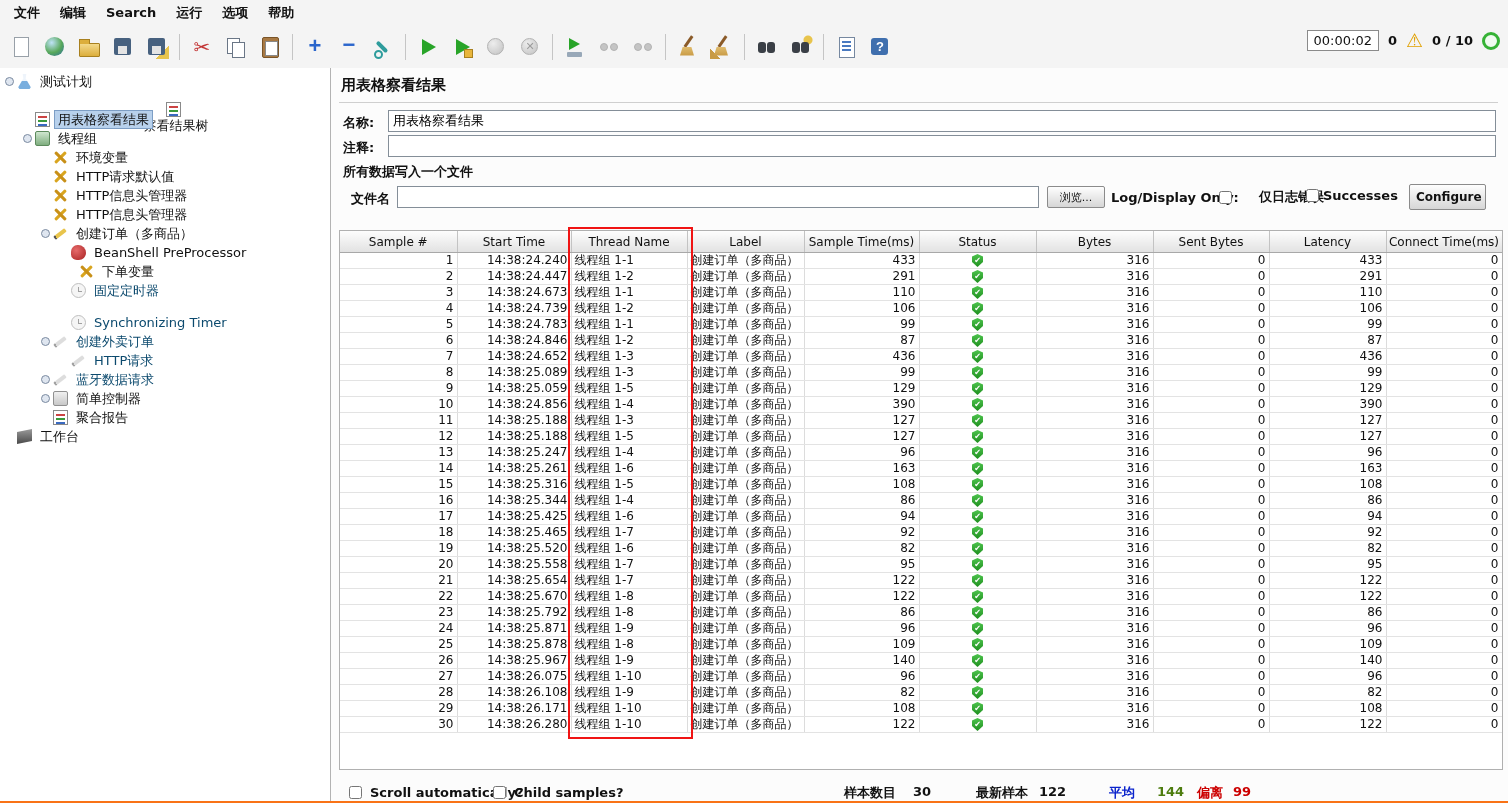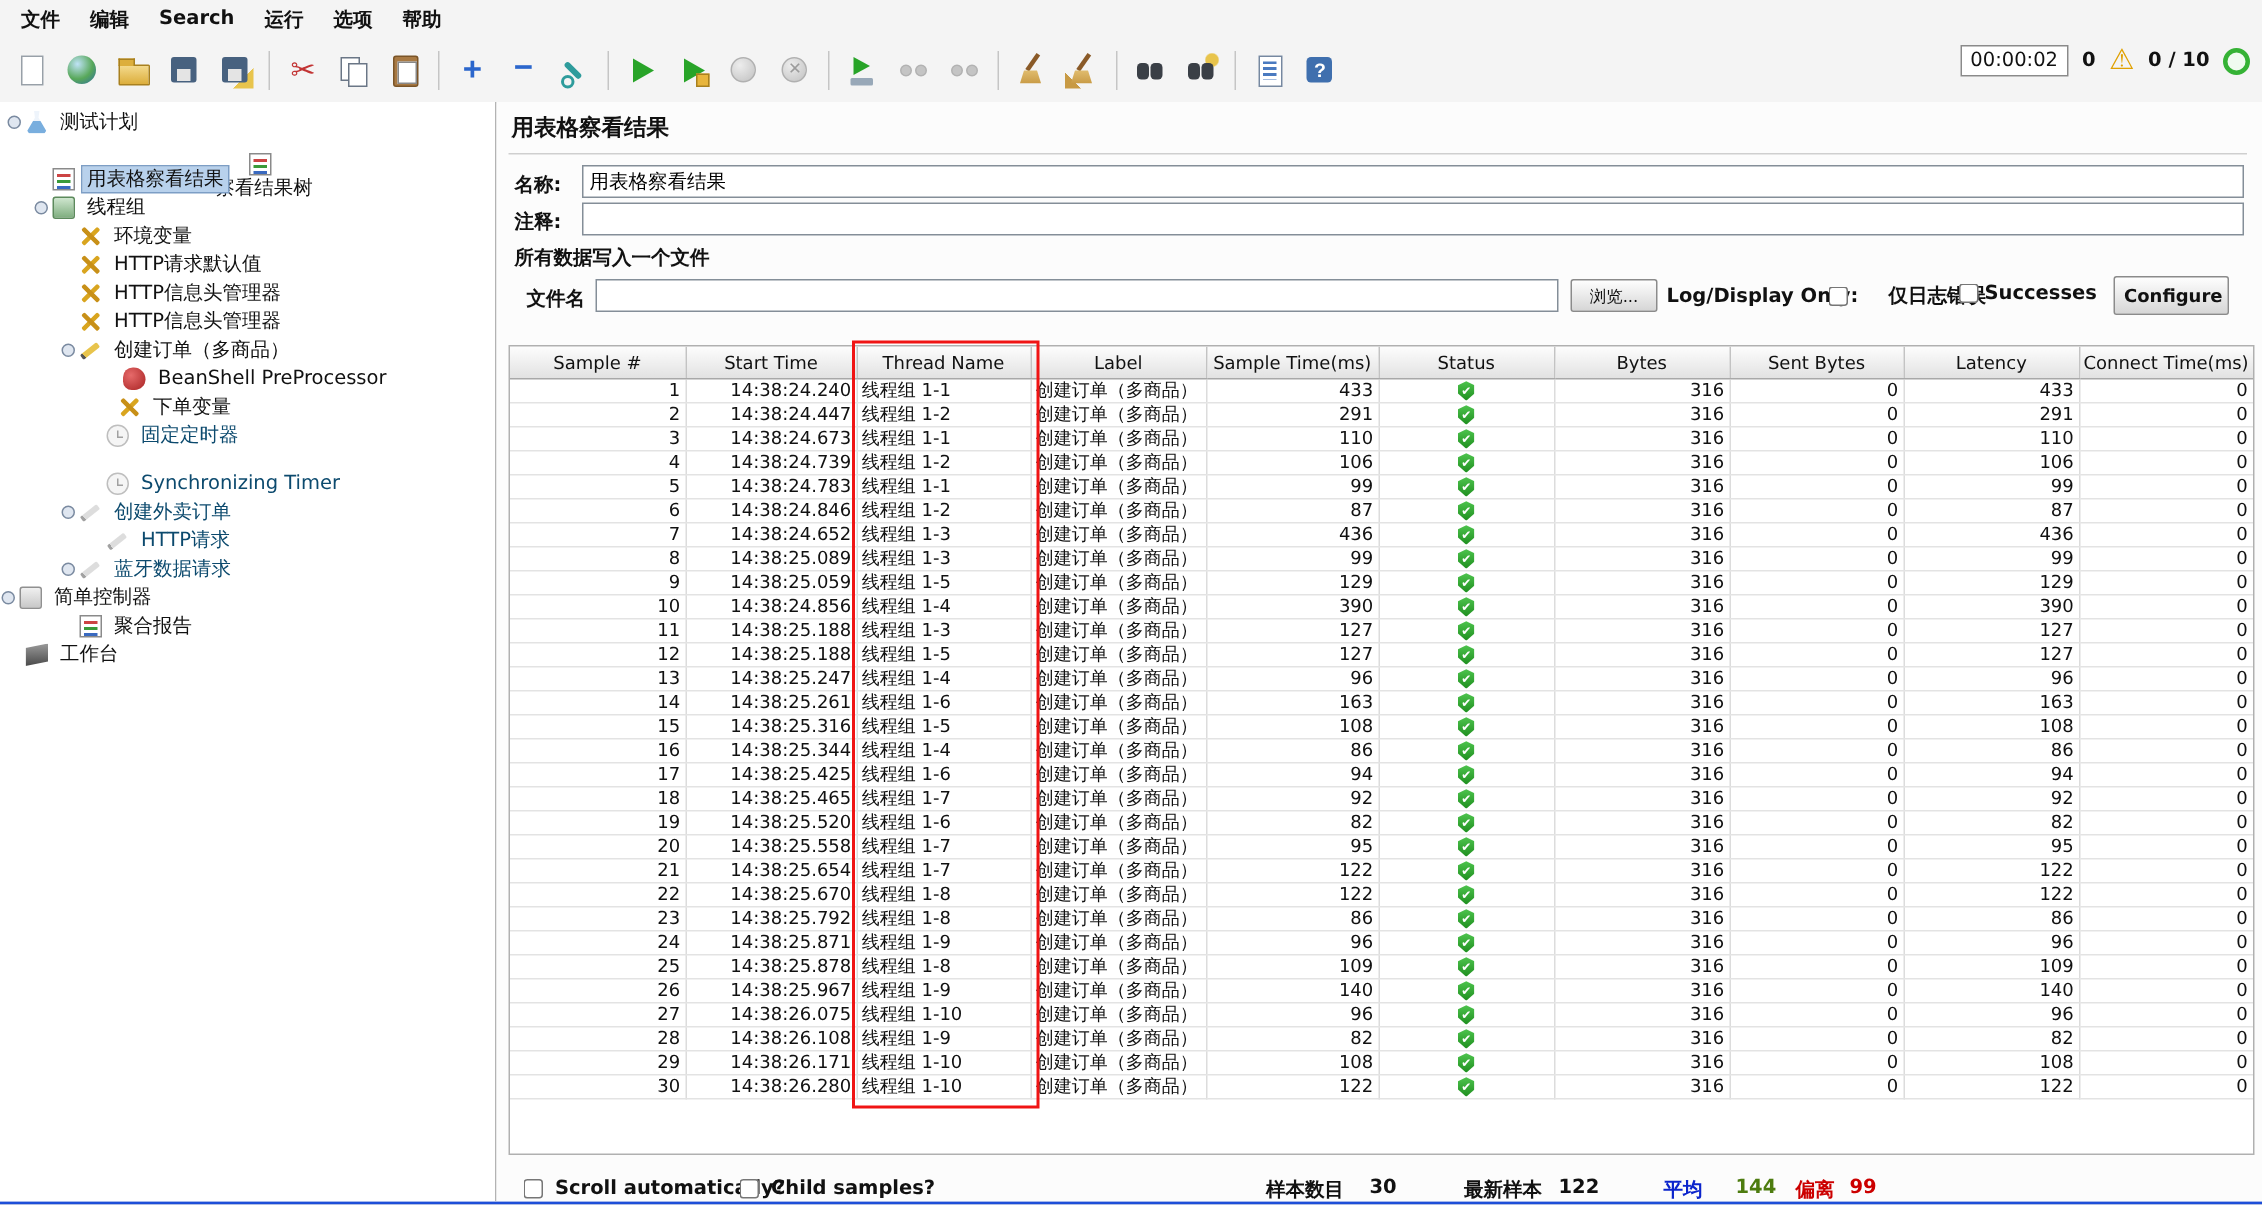--- a/index.html
+++ b/index.html
@@ -1,18 +1,18 @@
 <!DOCTYPE html>
 <html><head>
 <meta charset="utf-8">
 <style>
   html,body{margin:0;padding:0;background:#d8d8d8;}
   #app{position:relative;width:1508px;height:803px;background:#f4f4f4;
        font-family:"DejaVu Sans","Liberation Sans",sans-serif;overflow:hidden;
-       border-bottom:2px solid #1d4ed8;box-sizing:border-box;color:#111;}
+       border-bottom:2px solid #f97316;box-sizing:border-box;color:#111;}
 
   
   #menubar{position:absolute;left:0;top:0;right:0;height:25px;display:flex;align-items:center;padding-left:4px;background:#f4f4f4;}
   .menu-item{font-size:13px;font-weight:bold;padding:3px 10px;cursor:default;}
 
   
   #toolbar{position:absolute;left:0;top:25px;right:0;height:43px;display:flex;align-items:center;padding-left:4px;background:#f4f4f4;border-bottom:1px solid #c9c9c9;}
   .tb-btn{width:32px;height:32px;margin:0 1px;background:transparent;border:1px solid transparent;border-radius:3px;display:flex;align-items:center;justify-content:center;padding:0;}
   .tb-sep{width:1px;height:26px;background:#c5c5c5;margin:0 5px;flex:none;}
   .tbi{width:24px;height:24px;position:relative;display:block;}
@@ -268,21 +268,21 @@
       <div class="tree-row" style="padding-left: 40px;">
         <span class="t-handle t-empty"></span>
         <span class="ti ic-wrench-icon"></span>
         <span class="t-label">HTTP信息头管理器</span>
       </div>
       <div class="tree-row" style="padding-left: 40px;">
         <span class="t-handle"></span>
         <span class="ti ic-pencil-icon"></span>
         <span class="t-label">创建订单（多商品）</span>
       </div>
-      <div class="tree-row" style=" justify-content: center;">
+      <div class="tree-row" style="padding-left: 58px;">
         <span class="t-handle t-empty"></span>
         <span class="ti ic-beanshell-icon"></span>
         <span class="t-label">BeanShell PreProcessor</span>
       </div>
       <div class="tree-row" style="padding-left: 66px;">
         <span class="t-handle t-empty"></span>
         <span class="ti ic-wrench-icon"></span>
         <span class="t-label">下单变量</span>
       </div>
       <div class="tree-row t-disabled" style="padding-left: 58px;">
@@ -303,21 +303,21 @@
       <div class="tree-row t-disabled" style="padding-left: 58px;">
         <span class="t-handle t-empty"></span>
         <span class="ti ic-pencil-icon"></span>
         <span class="t-label">HTTP请求</span>
       </div>
       <div class="tree-row t-disabled" style="padding-left: 40px;">
         <span class="t-handle"></span>
         <span class="ti ic-pencil-icon"></span>
         <span class="t-label">蓝牙数据请求</span>
       </div>
-      <div class="tree-row" style="">
+      <div class="tree-row" style="padding-left: 40px;">
         <span class="t-handle"></span>
         <span class="ti ic-controller-icon"></span>
         <span class="t-label">简单控制器</span>
       </div>
       <div class="tree-row" style="padding-left: 40px;">
         <span class="t-handle t-empty"></span>
         <span class="ti ic-report-icon"></span>
         <span class="t-label">聚合报告</span>
       </div>
       <div class="tree-row" style="padding-left: 4px;">

